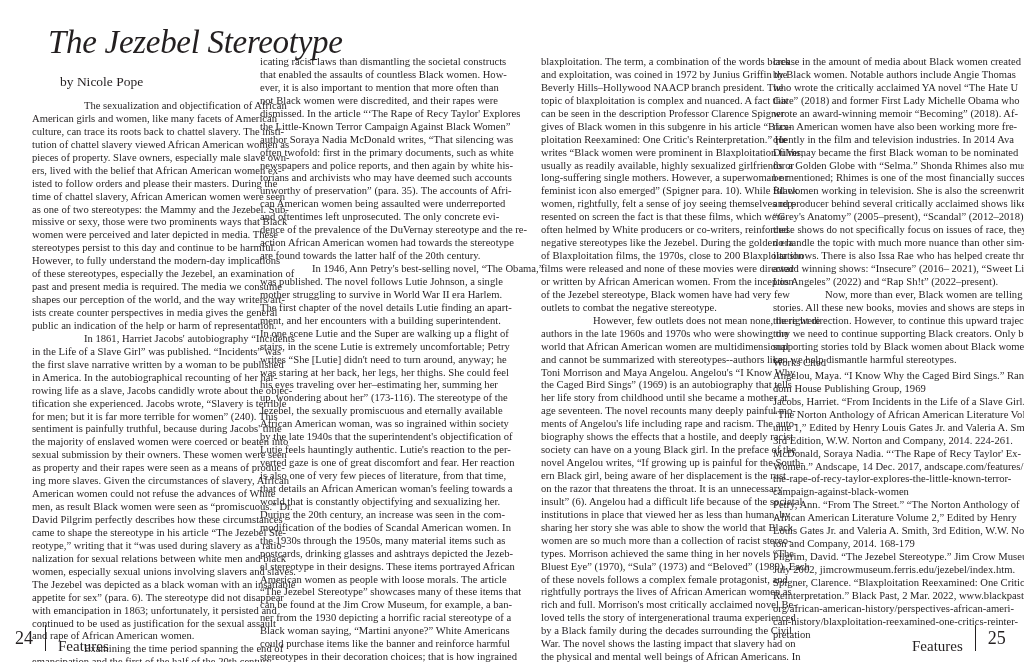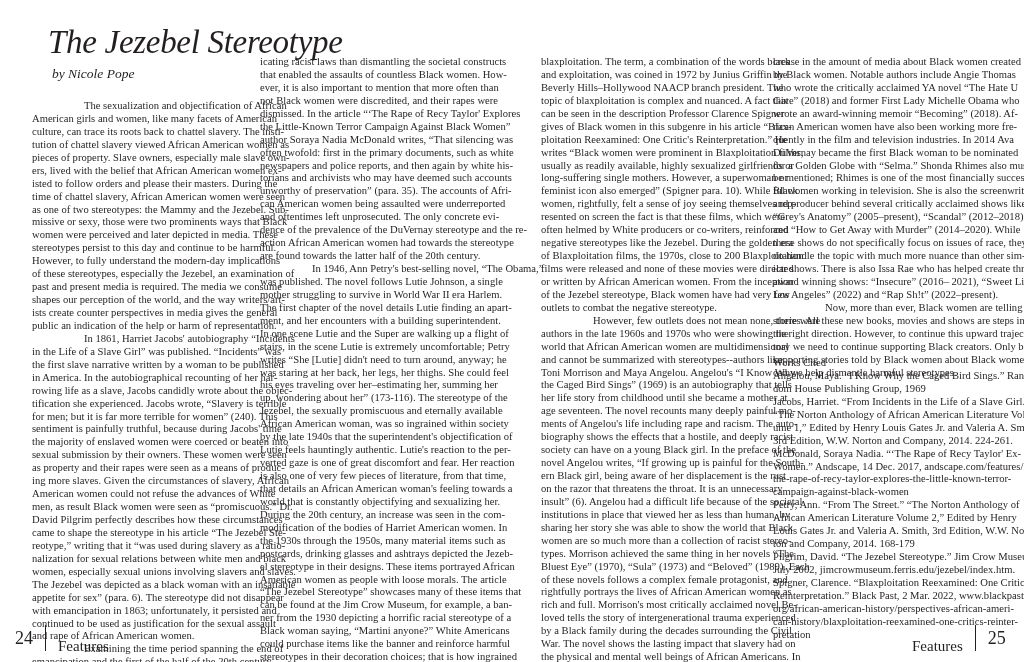--- a/index.html
+++ b/index.html
@@ -12,21 +12,21 @@
   .page { position: absolute; top: 0; height: 662px; width: 512px; }
   .page-left { left: 16px; }
   .page-right { left: 512px; }
   .title {
     position: absolute; left: 32px; top: 22px;
     font-size: 33px; font-style: italic; font-weight: normal;
     letter-spacing: -0.3px; line-height: 40px; white-space: nowrap; margin: 0;
   }
   .byline {
     position: absolute; left: 32px; top: 62px;
-    font-size: 13.5px; line-height: 16px; margin: 4px; font-style: italic;
+    font-size: 13.5px; line-height: 16px; margin: 12px;
   }
   .col { position: absolute; font-size: 10.6px; line-height: 12.95px; }
   .col .ln {
     display: block; height: 12.95px; white-space: nowrap;
     text-align: justify; text-align-last: justify; overflow: visible;
   }
   .col .ln.last { text-align-last: left; }
   .col .ln.indent { padding-left: 52px; }
   .c1 { left: 32px; top: 100px; width: 218px; }
   .c2 { left: 260px; top: 56px; width: 224px; }
@@ -125,21 +125,21 @@
     <span class="ln">up, wondering about her” (173-116). The stereotype of the</span>
     <span class="ln">Jezebel, the sexually promiscuous and eternally available</span>
     <span class="ln">African American woman, was so ingrained within society</span>
     <span class="ln">by the late 1940s that the superintendent's objectification of</span>
     <span class="ln">Lutie feels hauntingly authentic. Lutie's reaction to the per-</span>
     <span class="ln">verted gaze is one of great discomfort and fear. Her reaction</span>
     <span class="ln">is also one of very few pieces of literature, from that time,</span>
     <span class="ln">that details an African American woman's feeling towards a</span>
     <span class="ln last">world that is constantly objectifying and sexualizing her.</span>
     <span class="ln">During the 20th century, an increase was seen in the com-</span>
-    <span class="ln">modification of the bodies of Harriet American women. In</span>
+    <span class="ln">modification of the bodies of Scandal American women. In</span>
     <span class="ln">the 1930s through the 1950s, many material items such as</span>
     <span class="ln">postcards, drinking glasses and ashtrays depicted the Jezeb-</span>
     <span class="ln">el stereotype in their designs. These items portrayed African</span>
     <span class="ln">American women as people with loose morals. The article</span>
     <span class="ln">“The Jezebel Stereotype” showcases many of these items that</span>
     <span class="ln">can be found at the Jim Crow Museum, for example, a ban-</span>
     <span class="ln">ner from the 1930 depicting a horrific racial stereotype of a</span>
     <span class="ln">Black woman saying, “Martini anyone?” White Americans</span>
     <span class="ln">could purchase items like the banner and reinforce harmful</span>
     <span class="ln">stereotypes in their decoration choices; that is how ingrained</span>
@@ -200,21 +200,20 @@
     <span class="ln">Give” (2018) and former First Lady Michelle Obama who</span>
     <span class="ln">wrote an award-winning memoir “Becoming” (2018). Af-</span>
     <span class="ln">rican American women have also been working more fre-</span>
     <span class="ln">quently in the film and television industries. In 2014 Ava</span>
     <span class="ln">DuVernay became the first Black woman to be nominated</span>
     <span class="ln">for a Golden Globe with “Selma.” Shonda Rhimes also must</span>
     <span class="ln">be mentioned; Rhimes is one of the most financially success-</span>
     <span class="ln">ful women working in television. She is also the screenwriter</span>
     <span class="ln">and producer behind several critically acclaimed shows like</span>
     <span class="ln">“Grey's Anatomy” (2005–present), “Scandal” (2012–2018),</span>
-    <span class="ln">and “How to Get Away with Murder” (2014–2020). While</span>
     <span class="ln">these shows do not specifically focus on issues of race, they</span>
     <span class="ln">do handle the topic with much more nuance than other sim-</span>
     <span class="ln">ilar shows. There is also Issa Rae who has helped create three</span>
     <span class="ln">award winning shows: “Insecure” (2016– 2021), “Sweet Life:</span>
     <span class="ln last">Los Angeles” (2022) and “Rap Sh!t” (2022–present).</span>
     <span class="ln indent">Now, more than ever, Black women are telling their</span>
     <span class="ln">stories. All these new books, movies and shows are steps in</span>
     <span class="ln">the right direction. However, to continue this upward trajec-</span>
     <span class="ln">tory we need to continue supporting Black creators. Only by</span>
     <span class="ln">supporting stories told by Black women about Black women</span>

